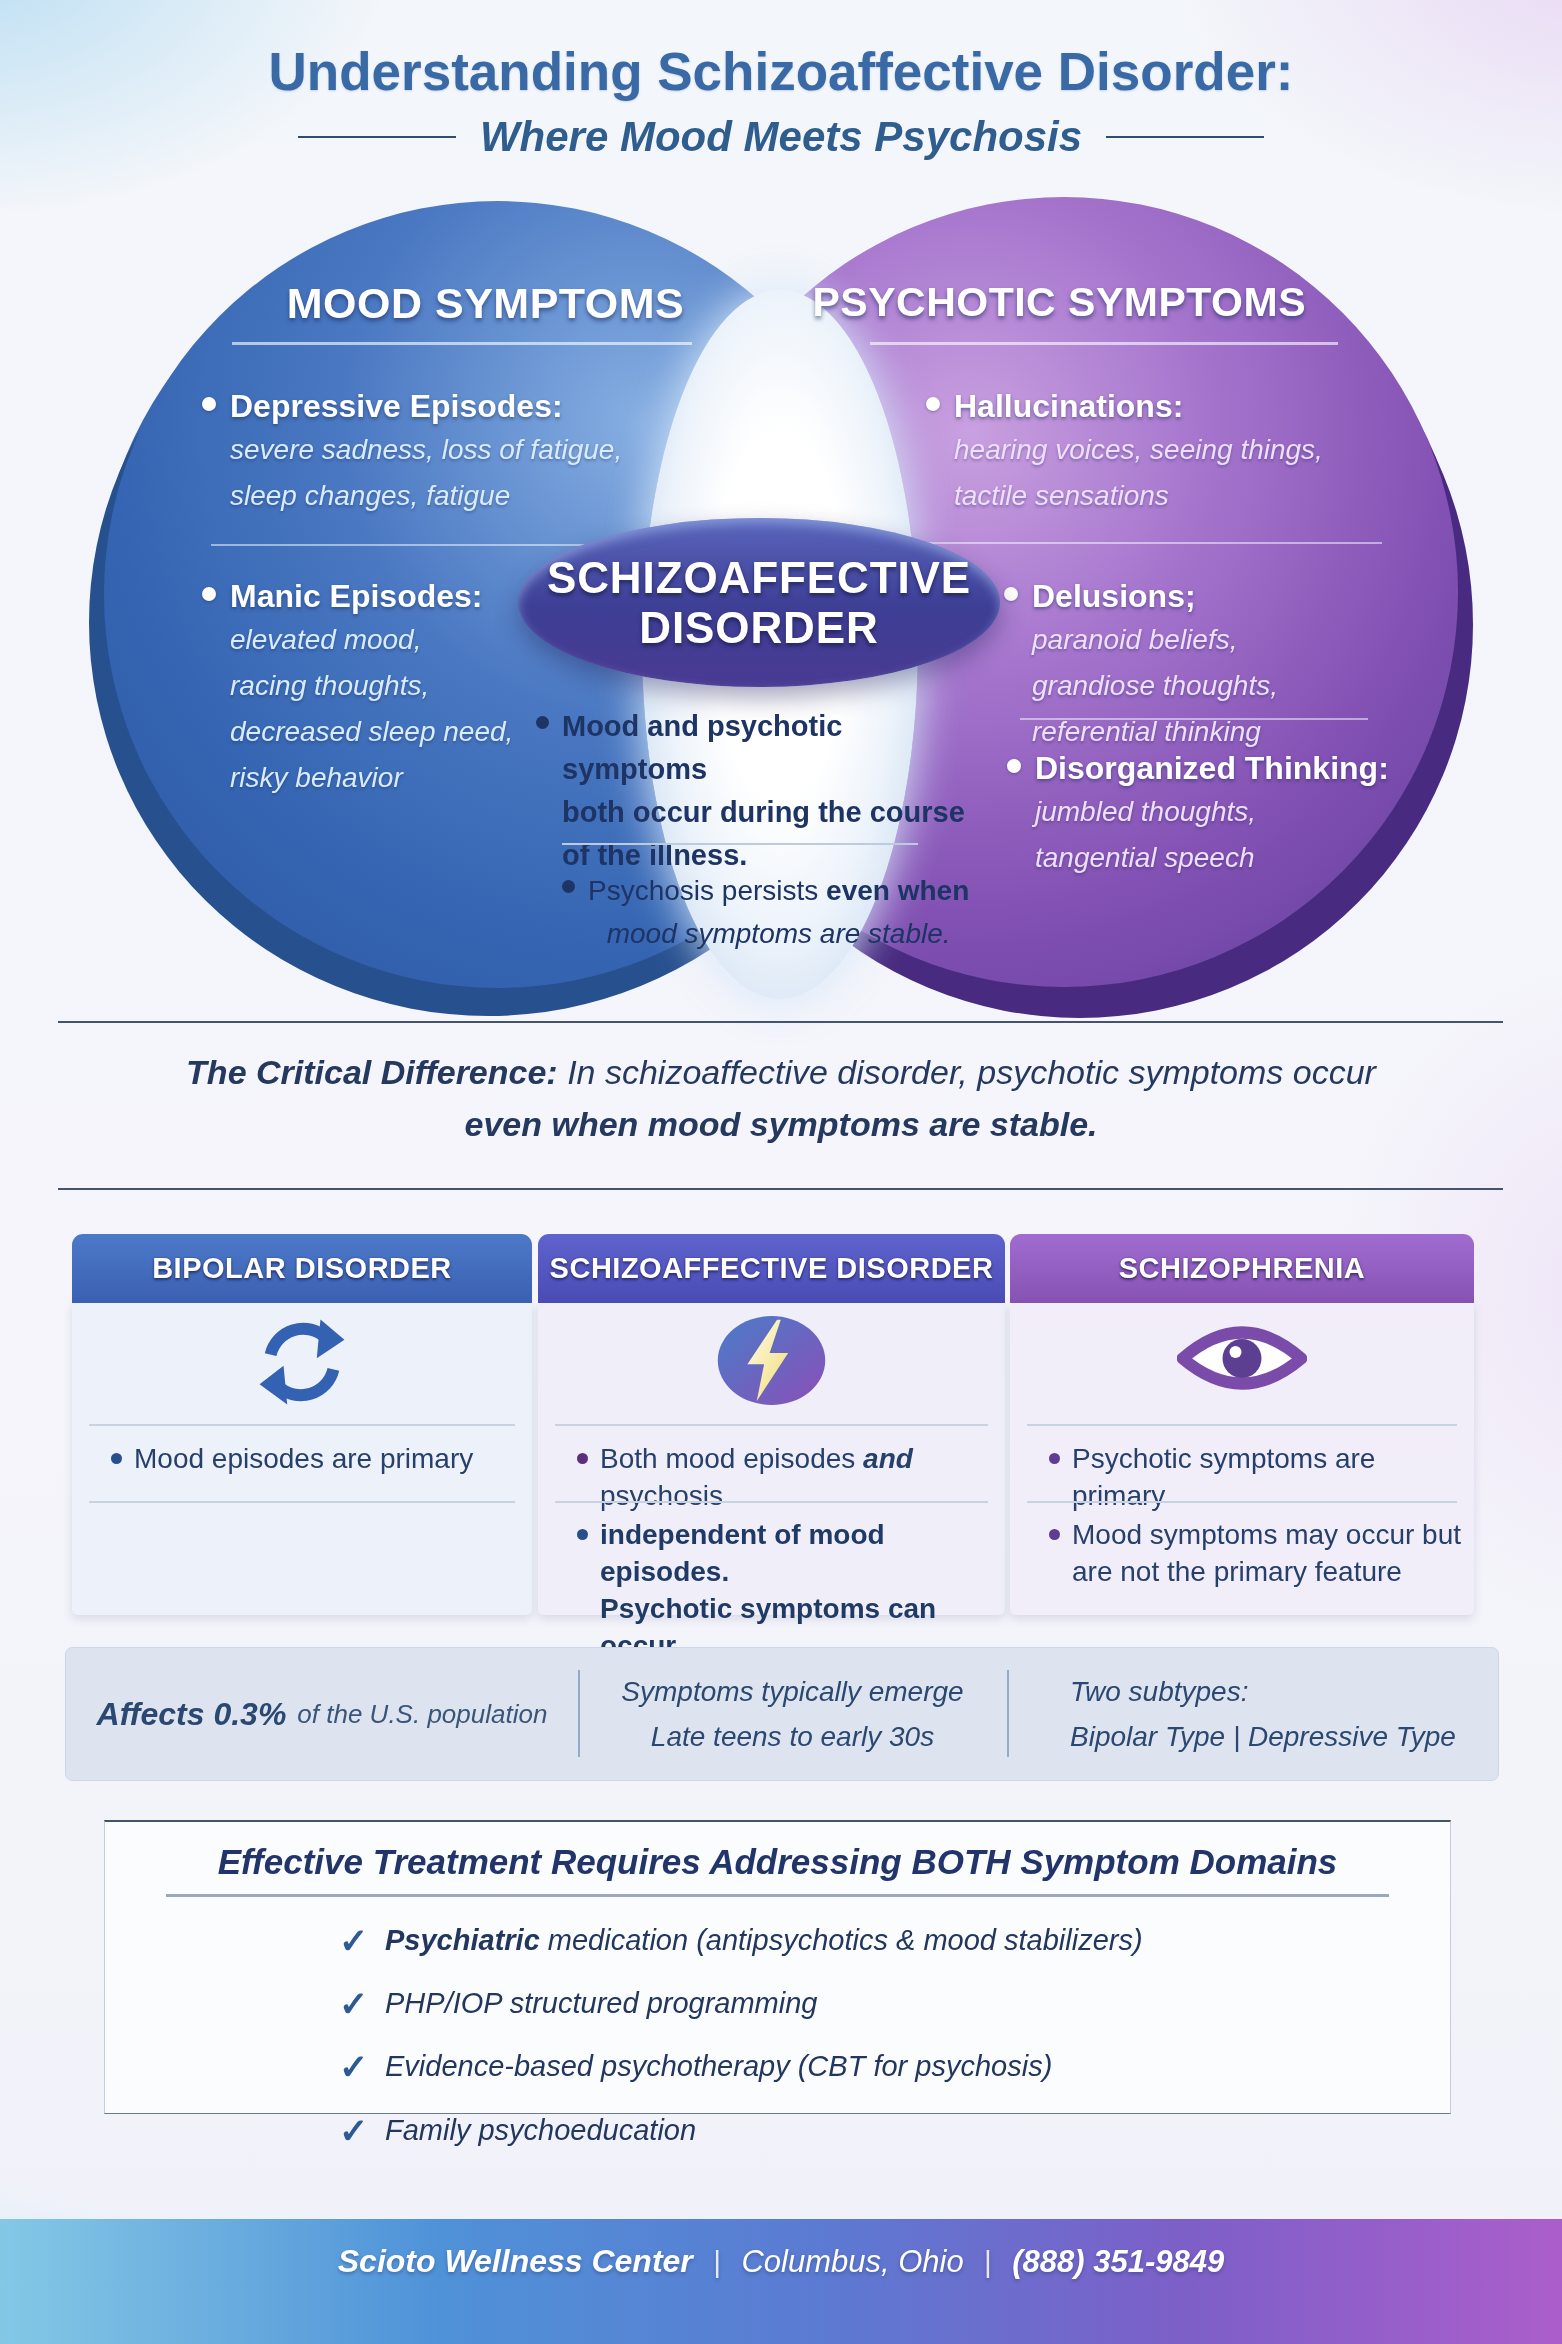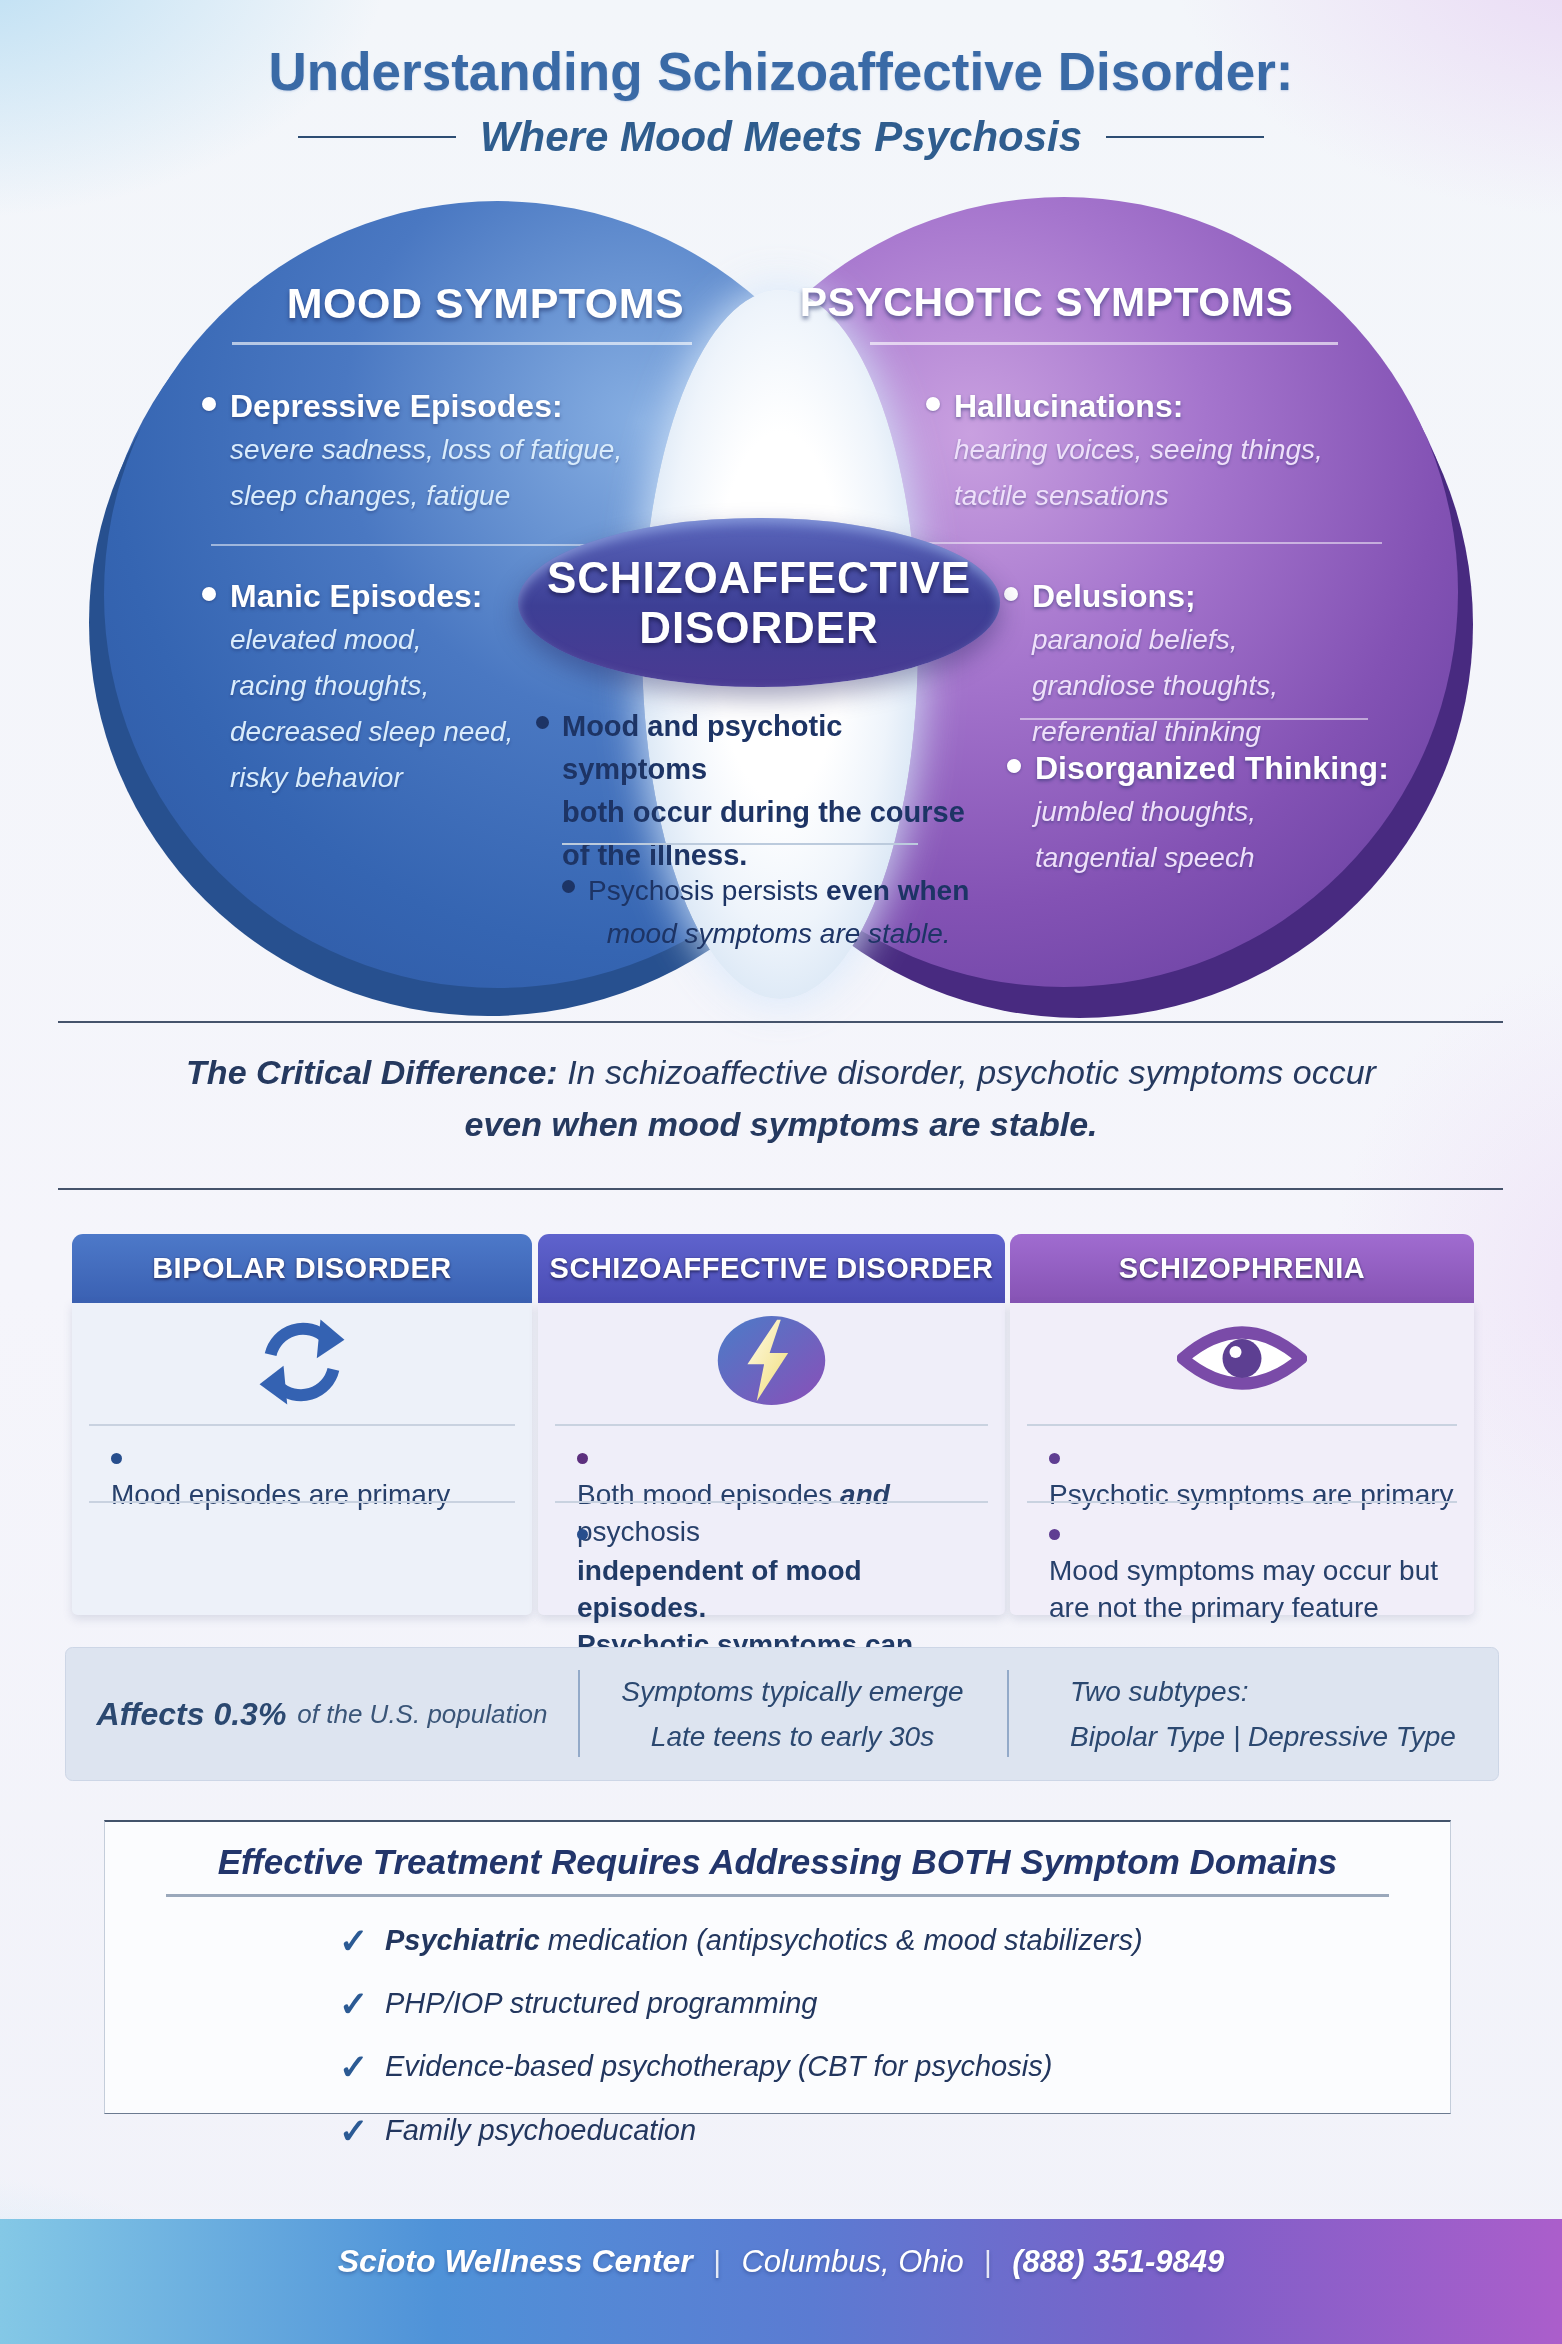--- a/index.html
+++ b/index.html
@@ -30,21 +30,21 @@
   .circle-l{left:104px;top:15px;width:787px;height:787px;
     background:radial-gradient(circle at 68% 28%, #86aee2 0%, #4a78c2 38%, #3565b2 68%, #2c55a0 100%);}
   .circle-r{left:670px;top:11px;width:788px;height:790px;
     background:radial-gradient(circle at 38% 30%, #c9a0e0 0%, #a575cd 32%, #8352b4 64%, #5e3a9a 100%);}
   .lens{left:642px;top:104px;width:276px;height:709px;border-radius:50%;
     background:radial-gradient(ellipse at 50% 46%, #ffffff 34%, #eef4fb 58%, #cfe0f2 84%, #b9d2ec 100%);
     box-shadow:0 0 41px 5.6px rgba(215,232,250,.85);}
   .vheader{font-size:43px;font-weight:bold;color:#fff;text-align:center;letter-spacing:0.5px;
     text-shadow:0 2.8px 4.6px rgba(22,38,92,.55);}
   .vheader-left{left:226px;top:93px;width:519px;}
-  .vheader-right{left:787px;top:93px;width:519px;font-size:41px;}
+  .vheader-right{left:787px;top:93px;width:519px;font-size:41px;text-align:right;}
   .vunderline{height:2.8px;background:rgba(255,255,255,.62);}
   .vu-left{left:232px;top:156px;width:460px;}
   .vu-right{left:870px;top:156px;width:468px;}
   .vdivider{height:1.9px;background:rgba(255,255,255,.5);}
   .vd-l1{left:211px;top:358px;width:390px;}
   .vd-r1{left:918px;top:356px;width:464px;}
   .vd-r2{left:1020px;top:532px;width:348px;}
   .vitem{display:flex;gap:14px;}
   .vdot{width:14px;height:14px;border-radius:50%;background:#fff;margin-top:11px;flex:0 0 auto;
         box-shadow:0 0.9px 2.8px rgba(20,30,80,.4);}
@@ -84,21 +84,21 @@
     font-size:29px;font-weight:bold;color:#fff;letter-spacing:0.5px;
     text-shadow:0 1.9px 2.8px rgba(25,25,70,.65), 0 0 1.9px rgba(25,25,70,.4);}
   .th1{background:linear-gradient(180deg,#4d79c9,#3a60b2);}
   .th2{background:linear-gradient(180deg,#5f63cd,#4a4cb4);}
   .th3{background:linear-gradient(180deg,#a06cd0,#8653b4);}
   .tbody{position:relative;height:312px;border-radius:0 0 5.6px 5.6px;box-shadow:0 3.7px 9.3px rgba(90,100,140,.18);}
   .tb1{background:#edf1f9;} .tb2{background:#efeef9;} .tb3{background:#f1eef9;}
   .ticon{position:absolute;top:11px;left:0;right:0;display:flex;justify-content:center;}
   .tdiv{position:absolute;left:16.7px;right:16.7px;height:1.9px;background:#c9d2e0;}
   .tdiv1{top:121px;} .tdiv2{top:198px;}
-  .trow{position:absolute;left:0;right:9.3px;display:flex;gap:12px;padding-left:39px;flex-direction:column;}
+  .trow{position:absolute;left:0;right:9.3px;display:flex;gap:12px;padding-left:39px;}
   .trow1{top:137px;} .trow2{top:213px;}
   .tdot{width:11px;height:11px;border-radius:50%;margin-top:13px;flex:0 0 auto;}
   .dot-navy{background:#274e8d;} .dot-purple{background:#5c2f7e;} .dot-violet{background:#5f3d92;}
   .ttext{font-size:28px;color:#27406b;line-height:37px;}
   .tbold{font-weight:bold;color:#203a66;}
   .tand{font-weight:bold;font-style:italic;}
   
   .stats{left:65px;top:1647px;width:1432px;height:132px;background:#dde4f0;border-radius:7.4px;
          border:0.9px solid #cdd6e6;}
   .stat-div{position:absolute;top:22px;width:1.9px;height:87px;background:#93aac9;}

